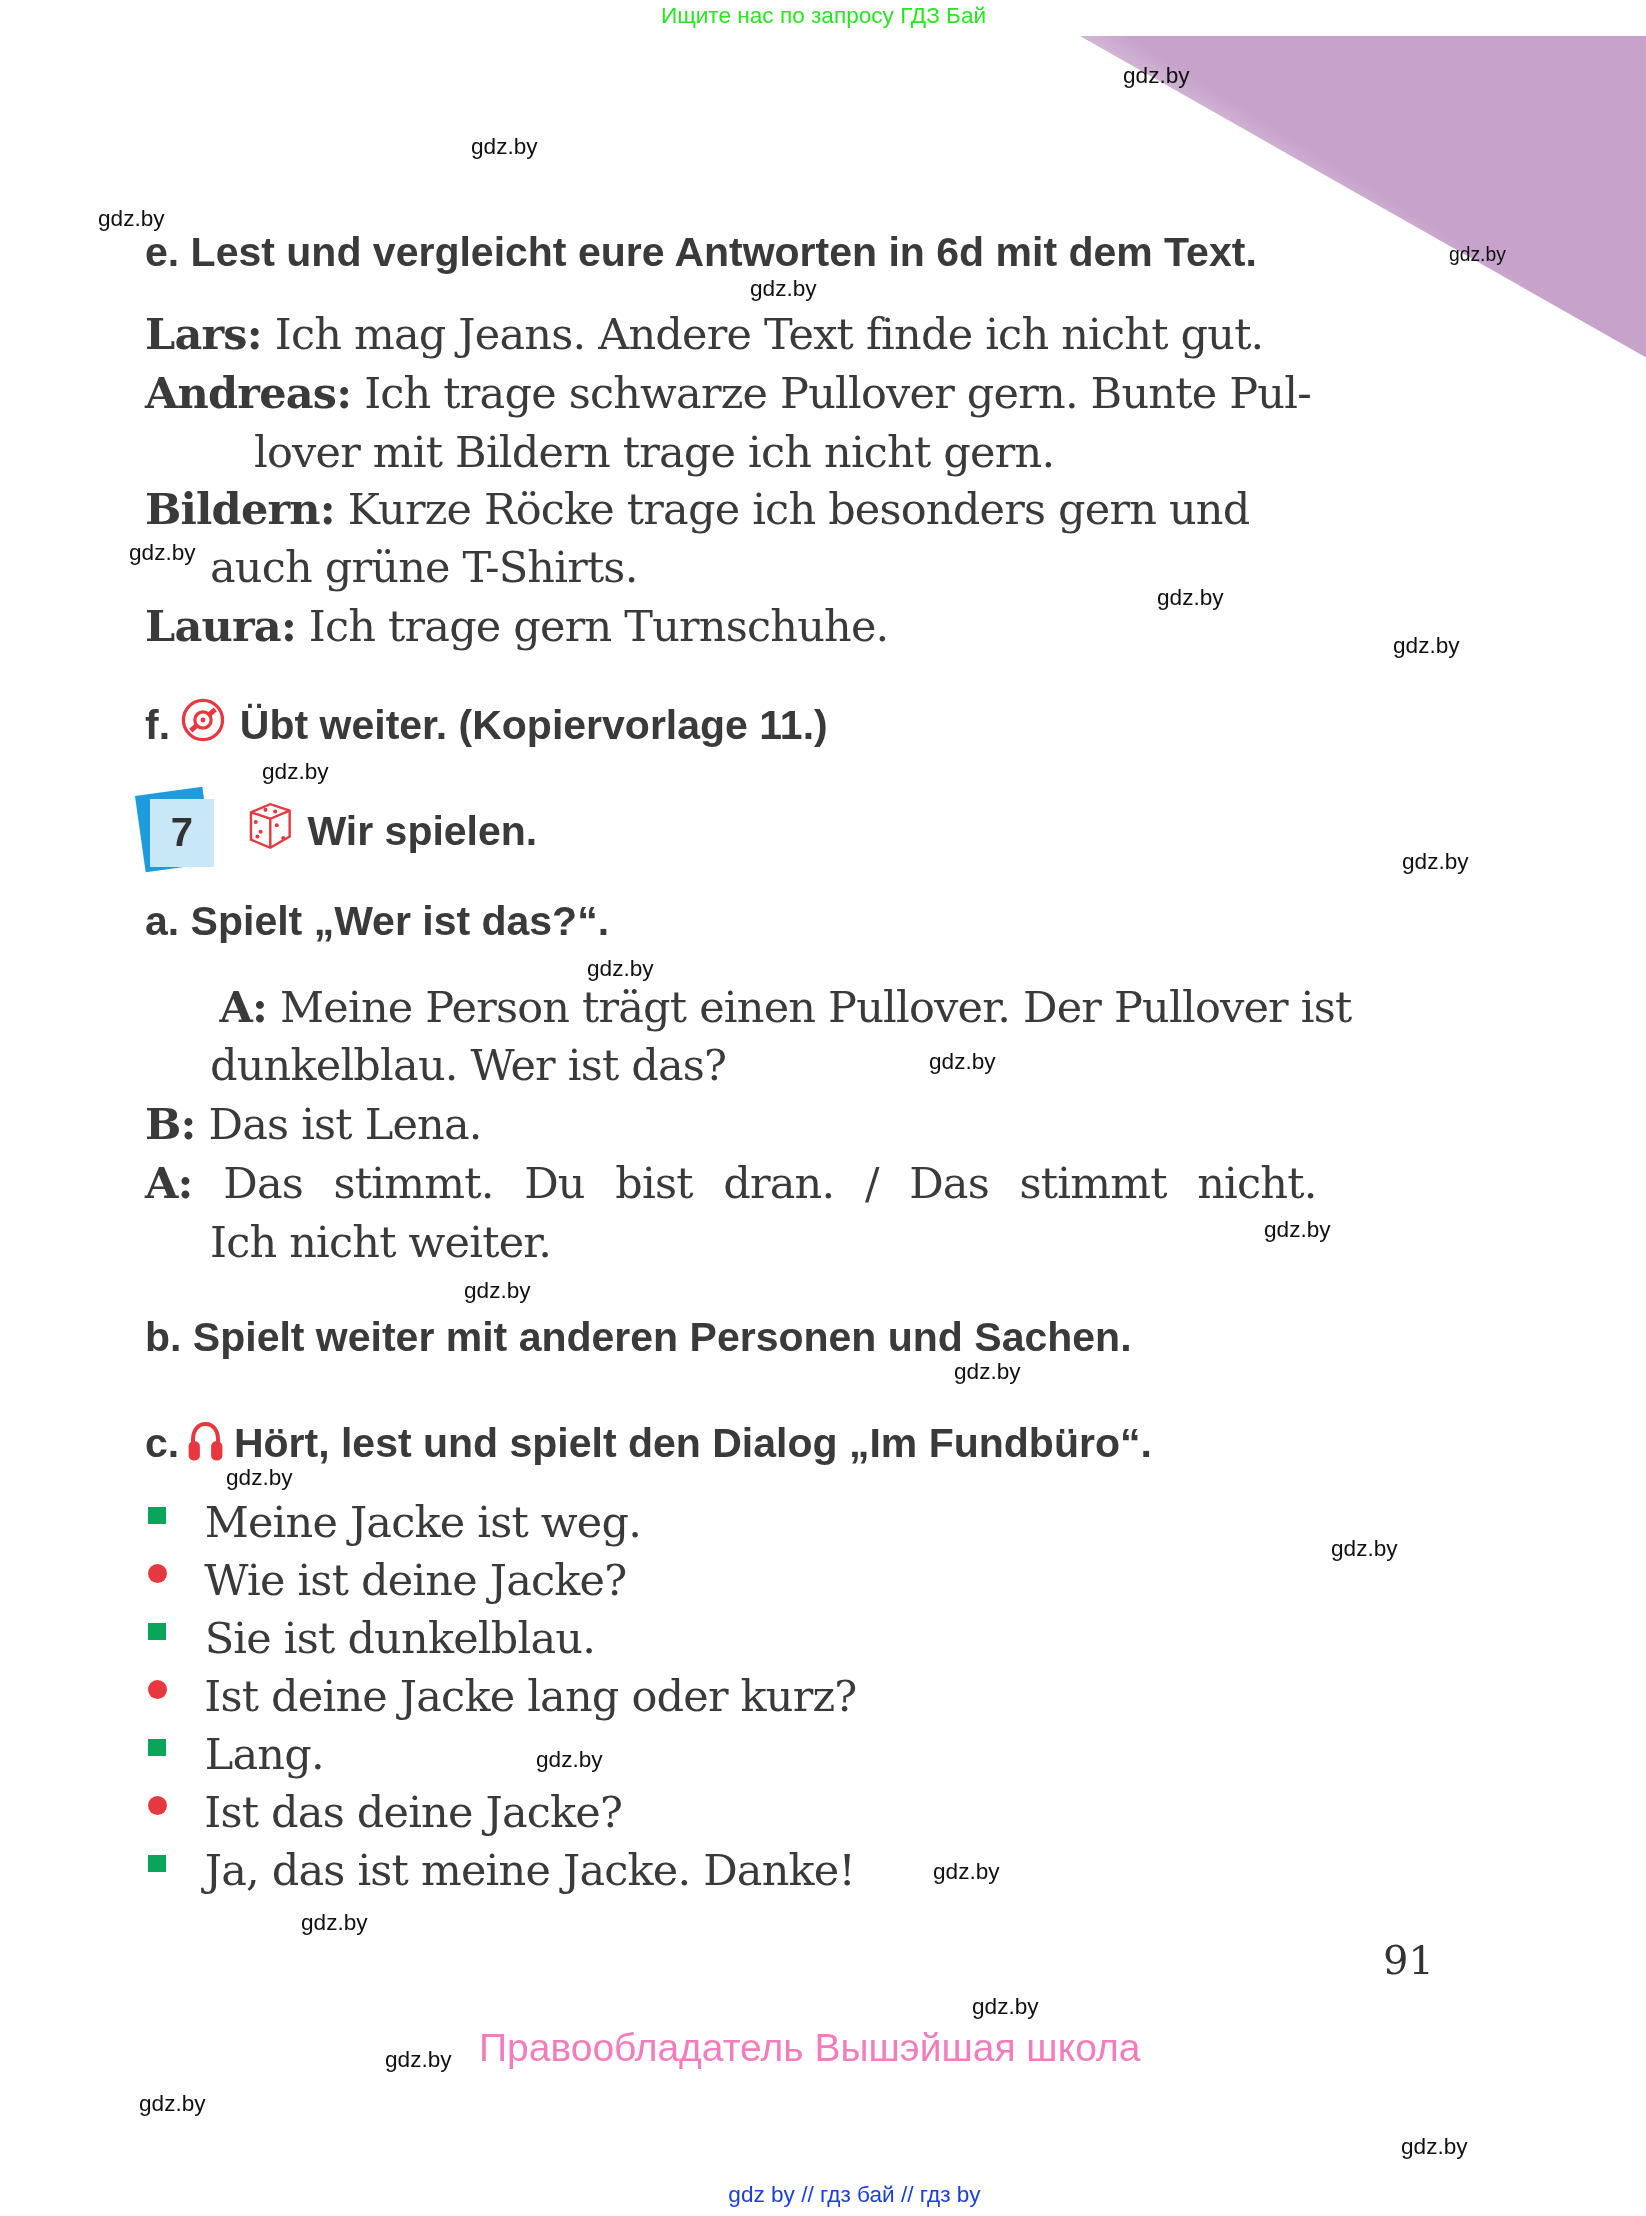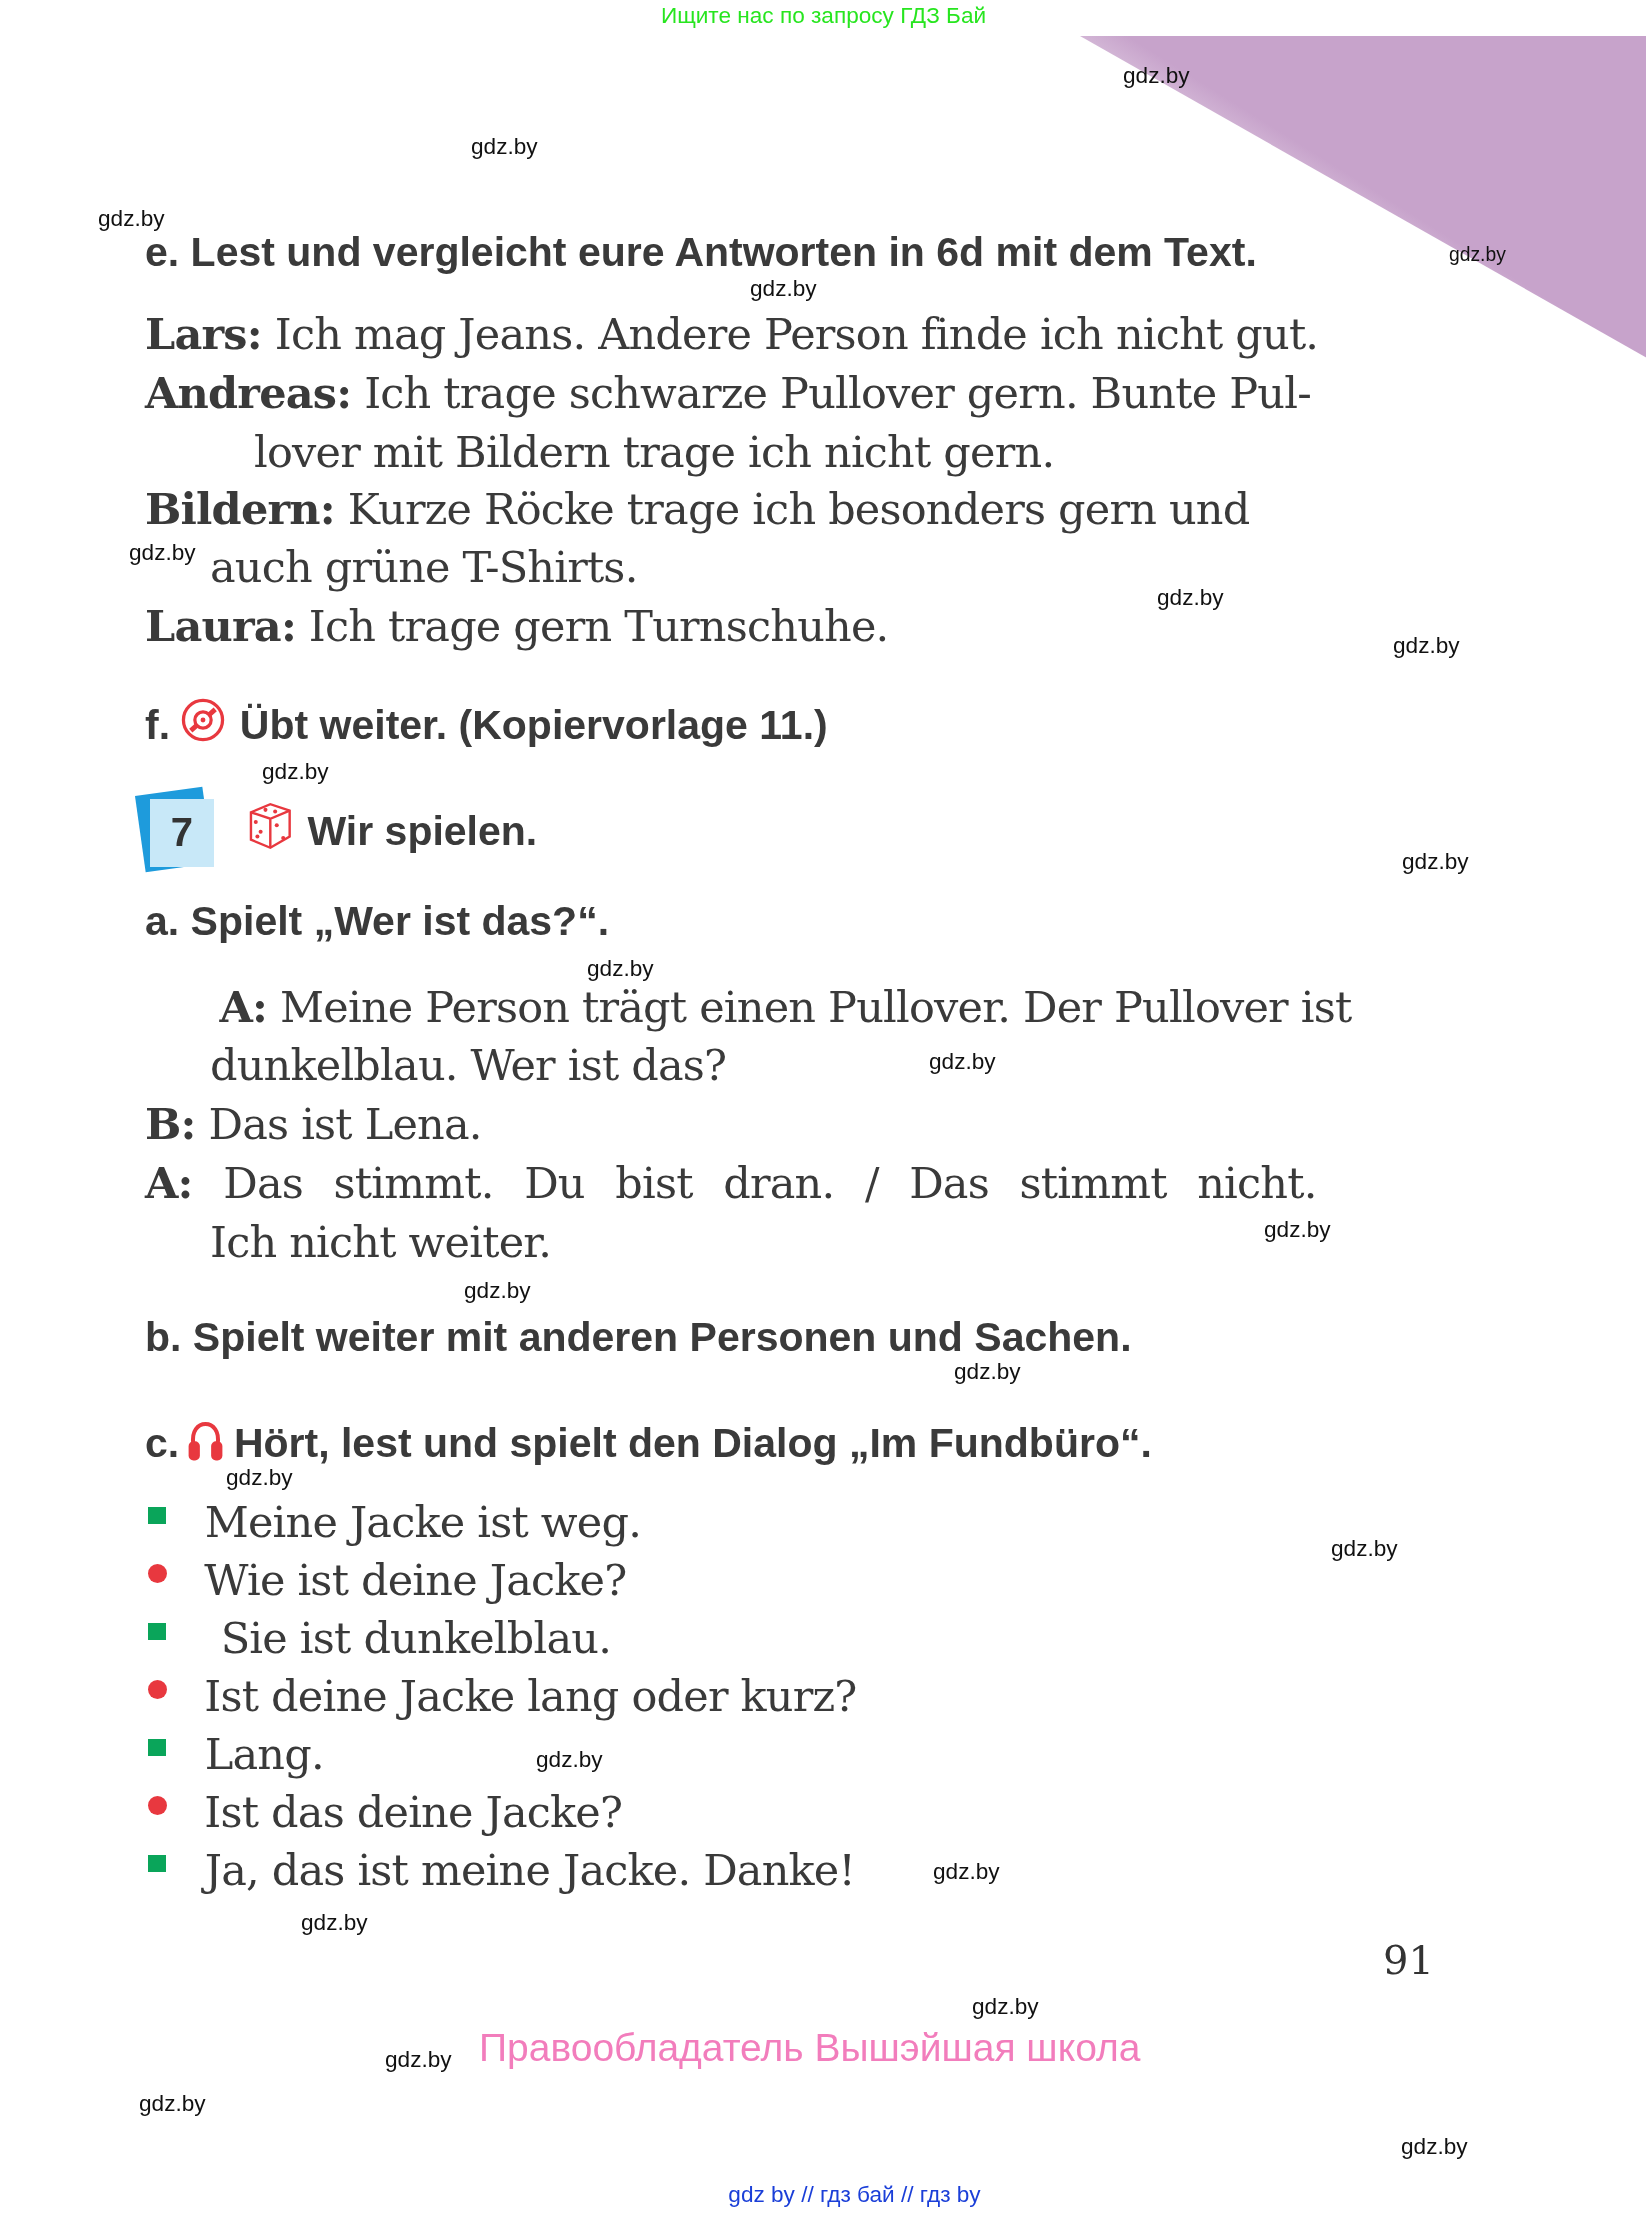--- a/index.html
+++ b/index.html
@@ -80,21 +80,21 @@
 <div class="abs wm" style="left:972px;top:1994px;">gdz.by</div>
 <div class="abs wm" style="left:385px;top:2047px;">gdz.by</div>
 <div class="abs wm" style="left:139px;top:2091px;">gdz.by</div>
 <div class="abs wm" style="left:1401px;top:2134px;">gdz.by</div>
 
 <div class="abs task" style="left:145px;top:229px;">
   <span>e.</span>&nbsp;<span>Lest und vergleicht eure Antworten in 6d mit dem Text.</span>
 </div>
 
 <div class="abs line" style="left:145px;top:309px;">
-  <b>Lars:</b> <span>Ich mag Jeans. Andere Person finde ich nicht gut.</span>
+  <b>Lars:</b> <span>Ich mag Jeans. Andere Text finde ich nicht gut.</span>
 </div>
 <div class="abs line" style="left:145px;top:368px;">
   <b>Andreas:</b> <span>Ich trage schwarze Pullover gern. Bunte Pul-</span>
 </div>
 <div class="abs line" style="left:210px;top:427px;margin-left:44px;">lover mit Bildern trage ich nicht gern.</div>
 <div class="abs line" style="left:145px;top:484px;">
   <b>Bildern:</b> <span>Kurze Röcke trage ich besonders gern und</span>
 </div>
 <div class="abs line" style="left:210px;top:542px;">auch grüne T-Shirts.</div>
 <div class="abs line" style="left:145px;top:601px;">
@@ -168,21 +168,21 @@
 
 <div class="abs" style="left:148px;top:1493px;">
   <div class="line dialog-item" style="height:58px;">
       <span class="bullet-sq"></span>
       <span>Meine Jacke ist weg.</span>
     </div>
   <div class="line dialog-item" style="height:58px;">
       <span class="bullet-dot"></span>
       <span>Wie ist deine Jacke?</span>
     </div>
-  <div class="line dialog-item" style="height:58px;gap:16px;">
+  <div class="line dialog-item" style="height:58px;">
       <span class="bullet-sq"></span>
       <span>Sie ist dunkelblau.</span>
     </div>
   <div class="line dialog-item" style="height:58px;">
       <span class="bullet-dot"></span>
       <span>Ist deine Jacke lang oder kurz?</span>
     </div>
   <div class="line dialog-item" style="height:58px;">
       <span class="bullet-sq"></span>
       <span>Lang.</span>

